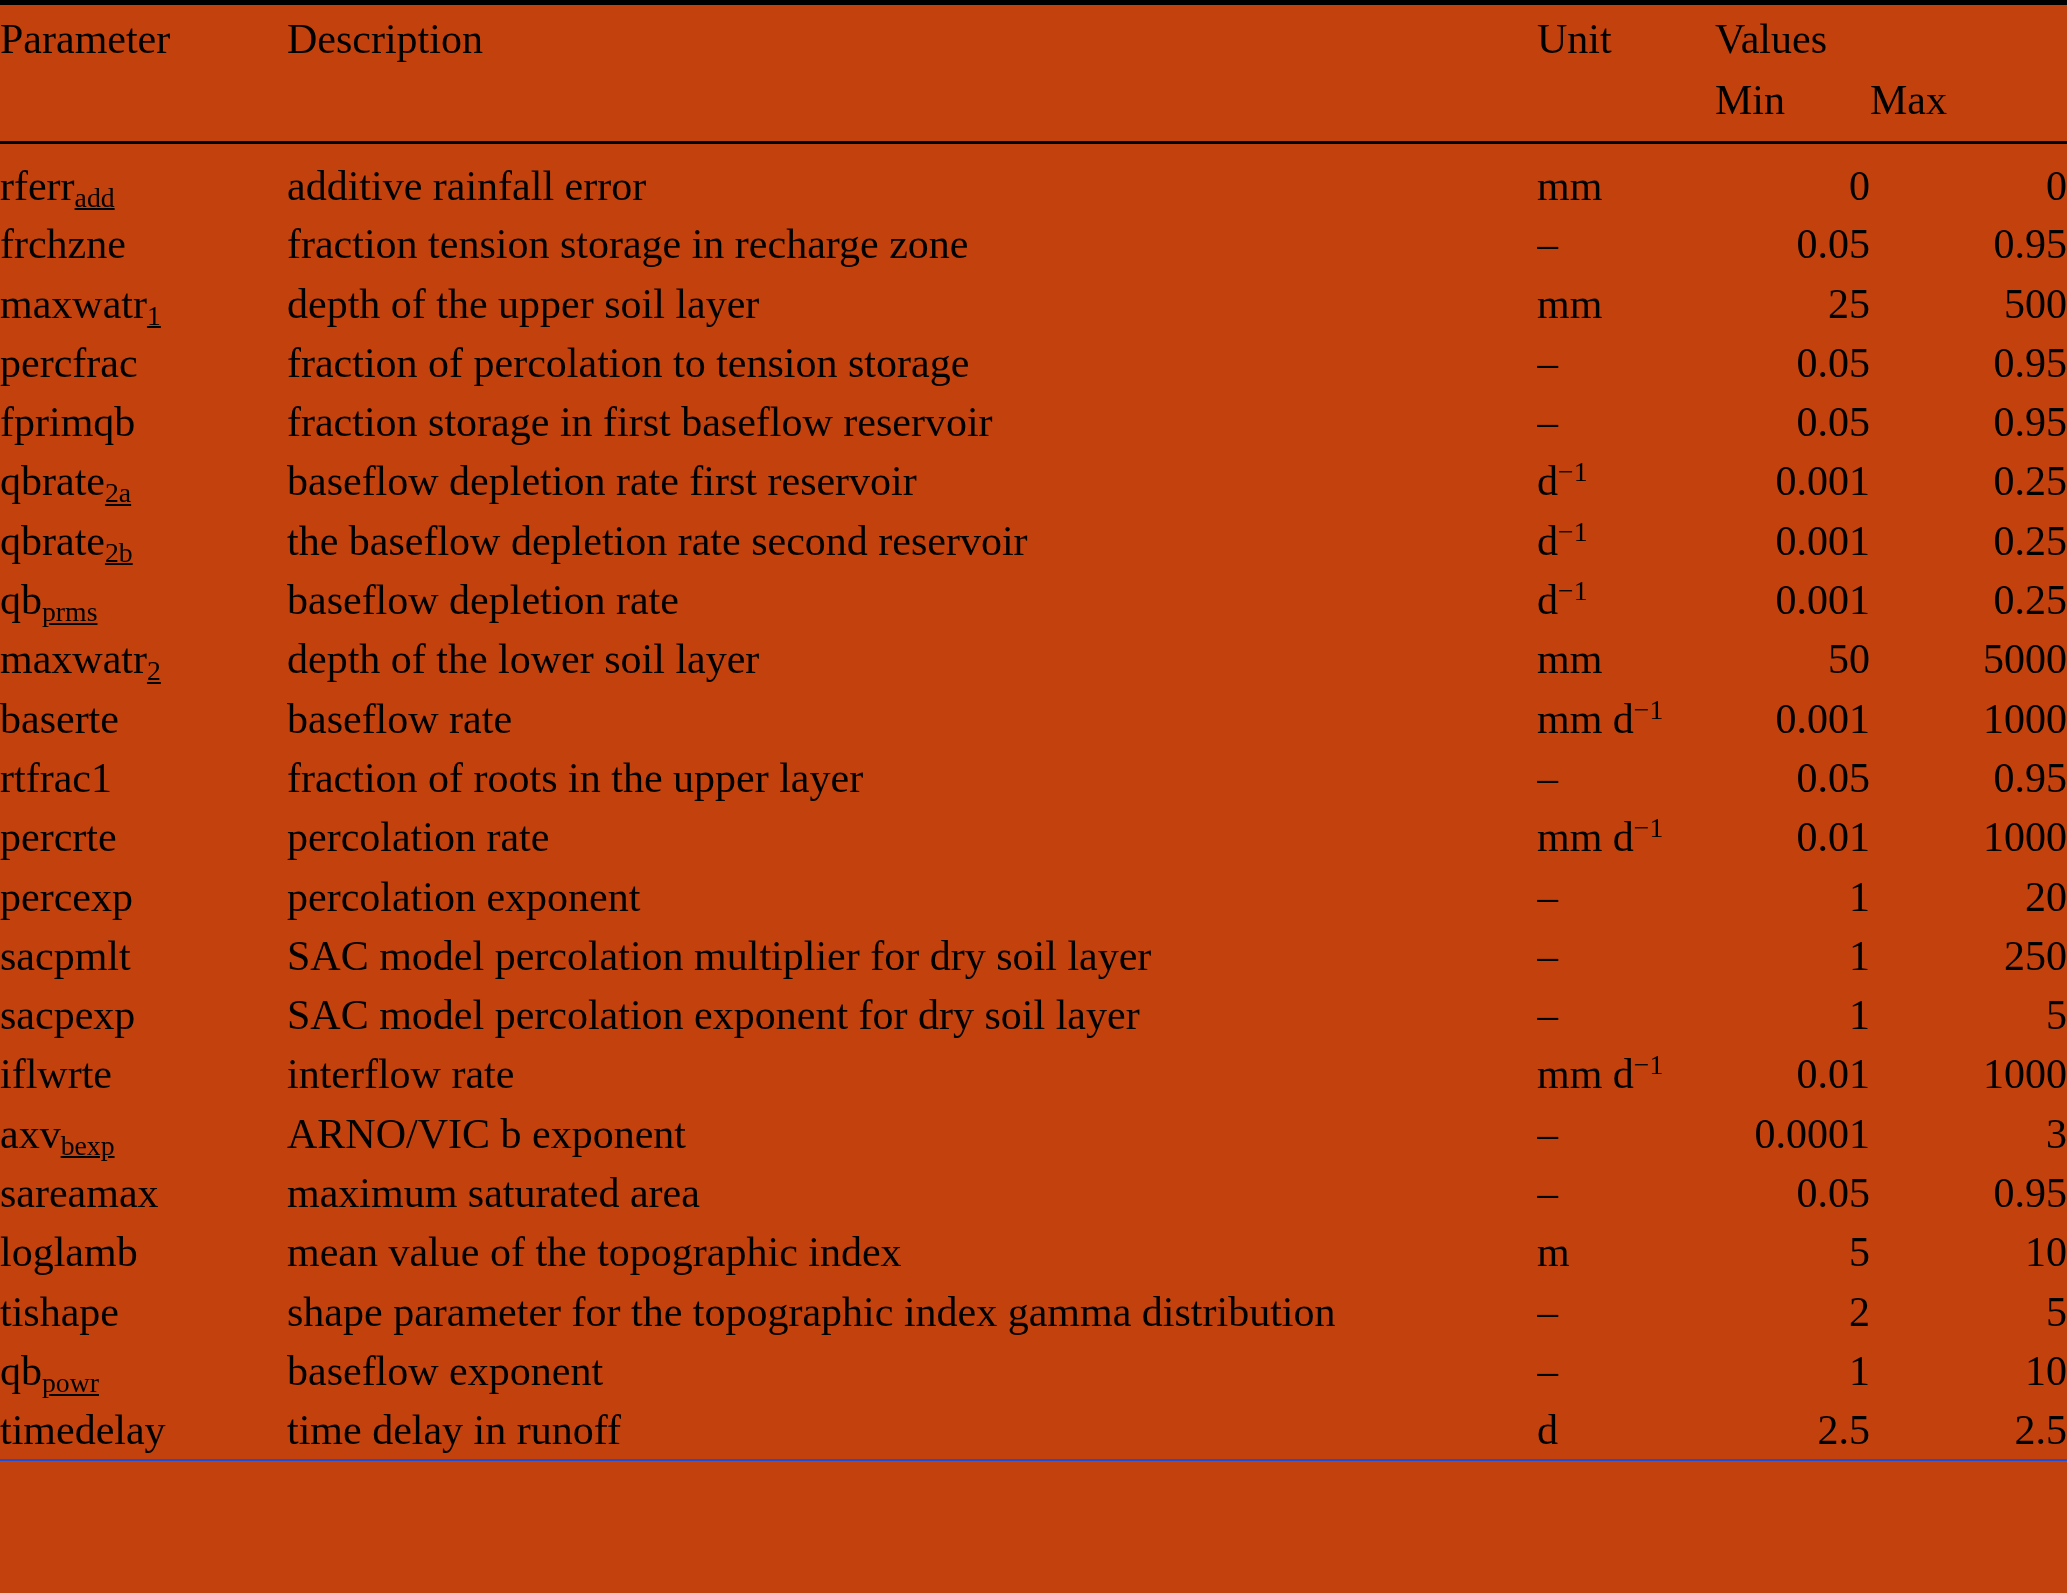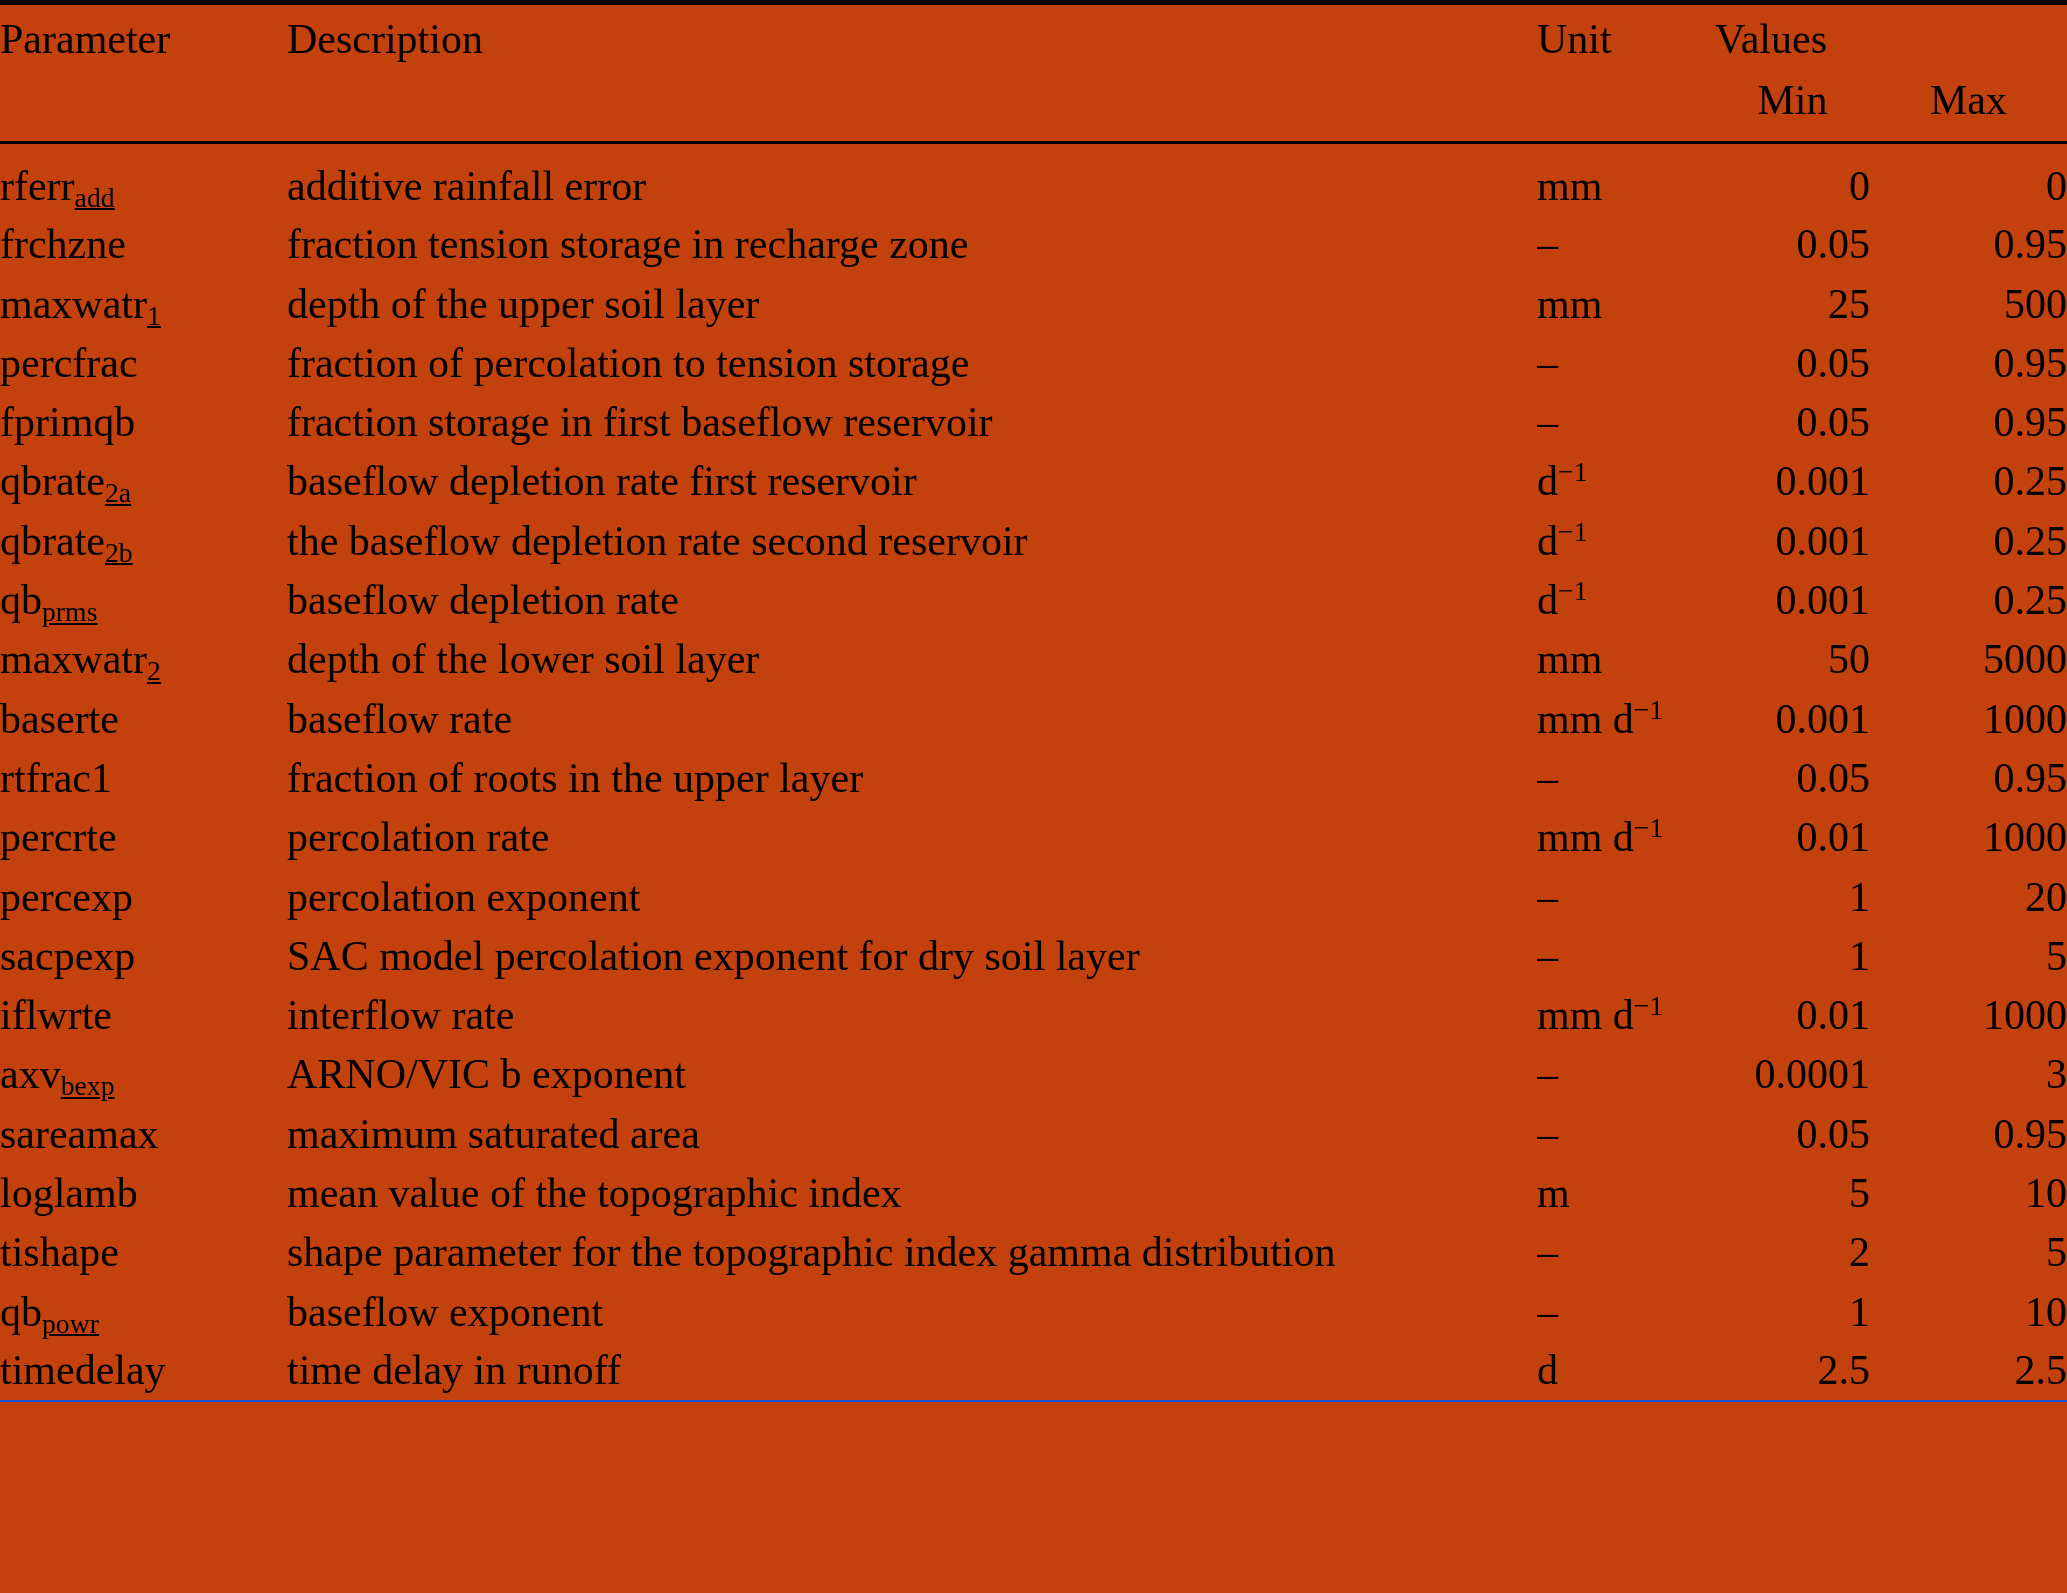--- a/index.html
+++ b/index.html
@@ -42,21 +42,21 @@
     border-top: 5px solid #000;
     height: 70px;
     vertical-align: middle;
     text-align: left;
   }
   thead tr.h2 th {
     border-bottom: 3px solid #000;
     height: 70px;
     vertical-align: top;
     padding-top: 2px;
-    text-align: center;
+    text-align: left;
     margin-top: 48px;
   }
   th.h-values { text-align: center; }
   th.h-min { text-align: right; }
   th.h-max { text-align: right; padding-right: 27px; }
 
   
   tbody td {
     height: 59.3px;
     vertical-align: middle;
@@ -192,20 +192,27 @@
           <td class="cell-max">1000</td>
         </tr>
         <tr>
           <td class="cell-param"><span>percexp</span></td>
           <td class="cell-desc">percolation exponent</td>
           <td class="cell-unit"><span>–</span></td>
           <td class="cell-min">1</td>
           <td class="cell-max">20</td>
         </tr>
         <tr>
+          <td class="cell-param"><span>sacpmlt</span></td>
+          <td class="cell-desc">SAC model percolation multiplier for dry soil layer</td>
+          <td class="cell-unit"><span>–</span></td>
+          <td class="cell-min">1</td>
+          <td class="cell-max">250</td>
+        </tr>
+        <tr>
           <td class="cell-param"><span>sacpexp</span></td>
           <td class="cell-desc">SAC model percolation exponent for dry soil layer</td>
           <td class="cell-unit"><span>–</span></td>
           <td class="cell-min">1</td>
           <td class="cell-max">5</td>
         </tr>
         <tr>
           <td class="cell-param"><span>iflwrte</span></td>
           <td class="cell-desc">interflow rate</td>
           <td class="cell-unit"><span>mm d</span><sup>−1</sup></td>

